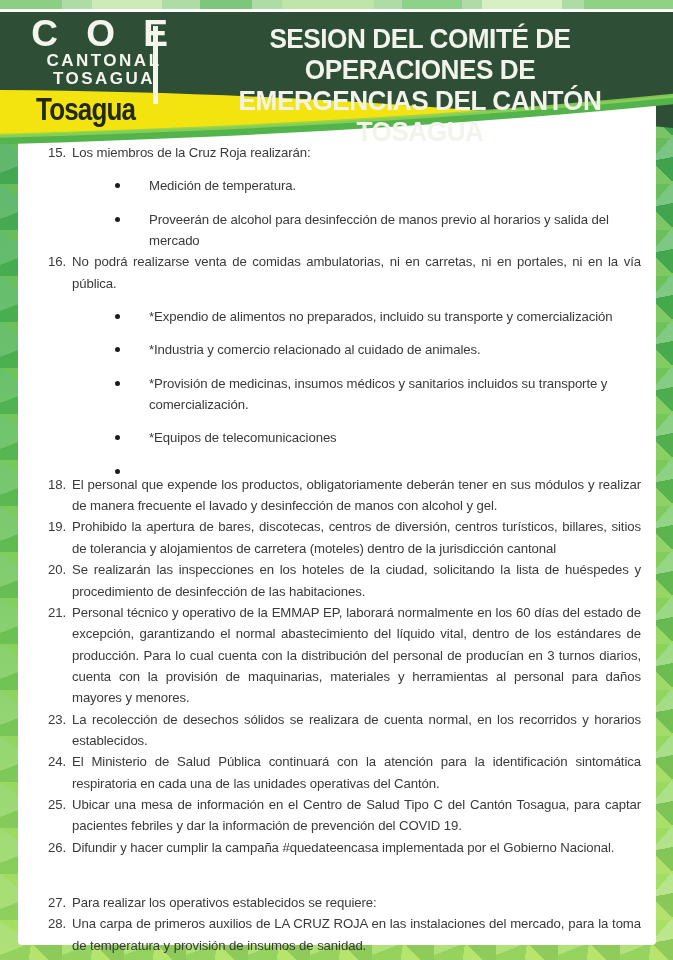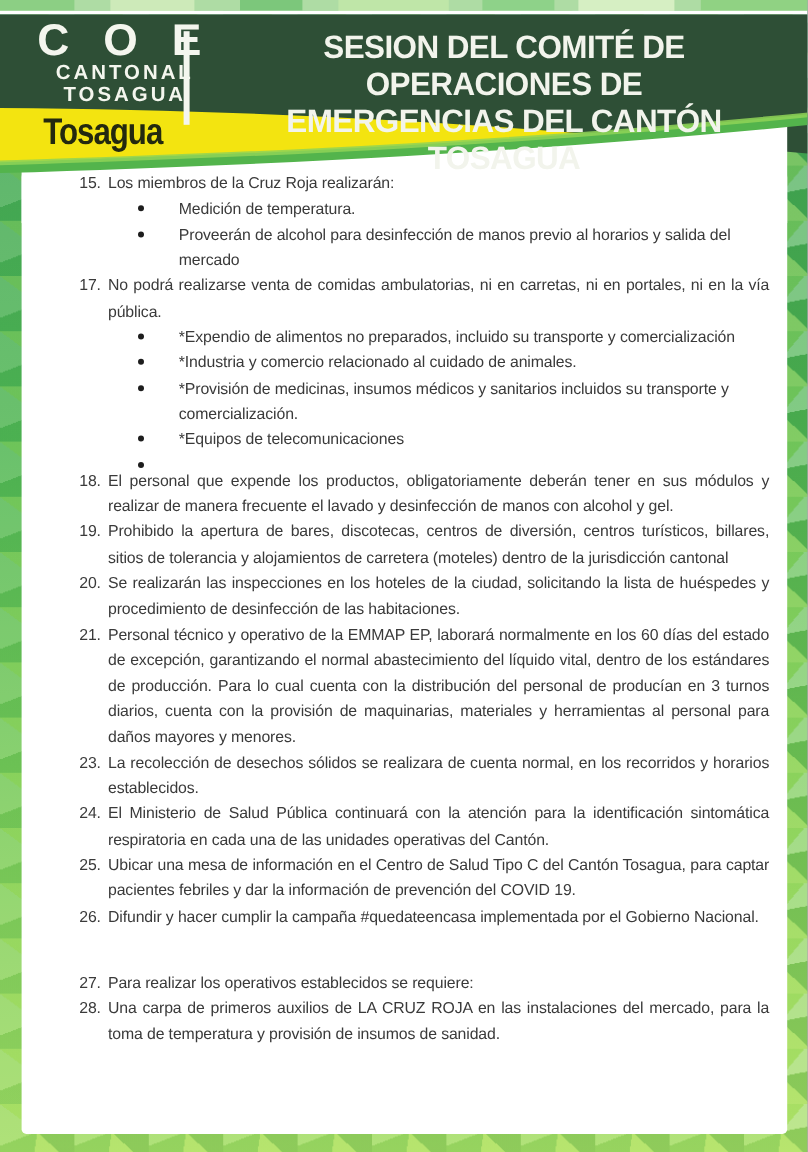--- a/index.html
+++ b/index.html
@@ -1,17 +1,17 @@
 <!DOCTYPE html>
 <html style="--header-green: #2e4f36; --ribbon-yellow: #f3e410; --swoosh-green: #53b44c; --accent-light-green: #8fd457; --text: #3a3a3a;"><head>
 <meta charset="utf-8">
 <style>
   html,body{margin:0;padding:0;}
   body{width:673px;height:960px;overflow:hidden;font-family:"Liberation Sans",sans-serif;}
-  .screen{position:relative;width:673px;height:960px;overflow:hidden;background:#d946ef;}
+  .screen{position:relative;width:673px;height:960px;overflow:hidden;background:#ec4899;}
 
   
   .frame{position:absolute;inset:0;
     background-color:#58bd52;
     background-image:
       repeating-conic-gradient(from 40deg, rgba(255,255,255,.28) 0 11%, rgba(10,90,35,.14) 11% 26%, rgba(218,242,130,.34) 26% 41%, rgba(25,120,55,.10) 41% 58%, rgba(255,255,255,.14) 58% 74%, rgba(190,232,105,.26) 74% 100%),
       linear-gradient(178deg,#3fa456 0%,#52b754 38%,#79cb58 68%,#a6de64 100%);
     background-size:62px 46px,100% 100%;}
 
   
@@ -31,25 +31,25 @@
 
   .title{position:absolute;left:176px;top:24px;width:488px;text-align:center;color:#f2f4ec;
     font-size:27px;font-weight:bold;line-height:31px;letter-spacing:-0.5px;transform:scaleX(0.97);transform-origin:center;}
 
   .ribbon-text{position:absolute;left:36px;top:92px;font-size:31px;font-weight:800;color:#23290f;
     letter-spacing:-1px;transform:scaleX(0.84);transform-origin:left center;white-space:nowrap;}
 
   
   .content{position:absolute;left:48px;right:32px;top:142px;color:var(--text,#3a3a3a);
     font-size:13.2px;line-height:21.35px;letter-spacing:-0.1px;}
-  .item{display:flex;margin-left:18px;}
+  .item{display:flex;}
   .item.spaced{margin-top:34px;align-items:flex-end;}
   .num{flex:none;width:24px;}
   .txt{flex:1;text-align:justify;}
-  .bullet-row{display:flex;align-items:flex-start;padding-left:67px;}
+  .bullet-row{display:flex;align-items:flex-start;padding-left:67px;margin-top:12px;}
   .dot{flex:none;width:5px;height:5px;border-radius:50%;background:#1d1d1d;margin-top:8px;}
   .btxt{padding-left:29px;}
 </style>
 </head>
 <body>
 
 <div class="screen">
 
   <div class="frame"></div>
 
@@ -100,21 +100,21 @@
       </div>
       <div class="bullet-row">
         <span class="dot"></span>
         <span class="btxt">Medición de temperatura.</span>
       </div>
       <div class="bullet-row">
         <span class="dot"></span>
         <span class="btxt">Proveerán de alcohol para desinfección de manos previo al horarios y salida del mercado</span>
       </div>
       <div class="item">
-        <div class="num">17.</div>
+        <div class="num">16.</div>
         <div class="txt">No podrá realizarse venta de comidas ambulatorias, ni en carretas, ni en portales, ni en la vía  pública.</div>
       </div>
       <div class="bullet-row">
         <span class="dot"></span>
         <span class="btxt">*Expendio de alimentos no preparados, incluido su transporte y comercialización</span>
       </div>
       <div class="bullet-row">
         <span class="dot"></span>
         <span class="btxt">*Industria y comercio relacionado al cuidado de animales.</span>
       </div>

